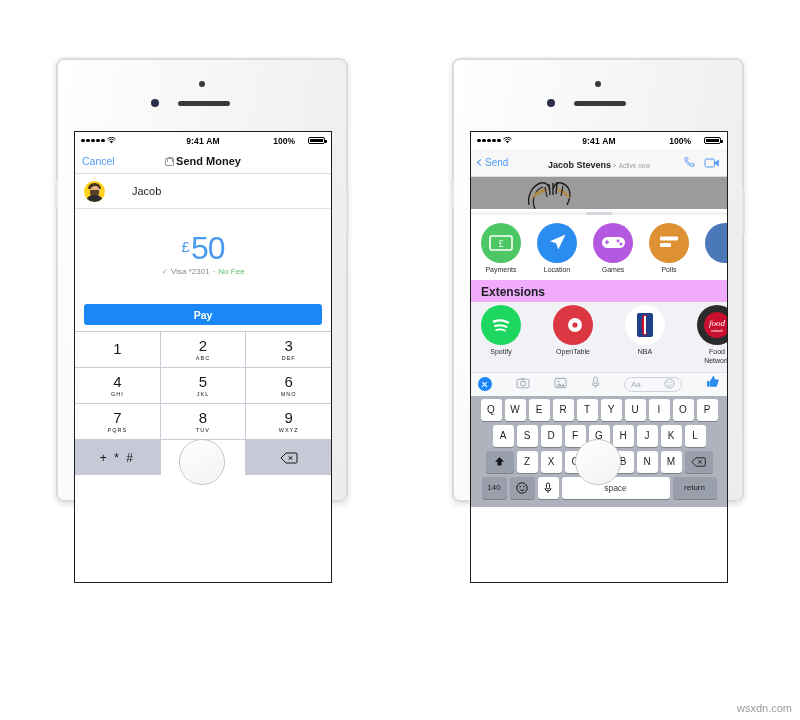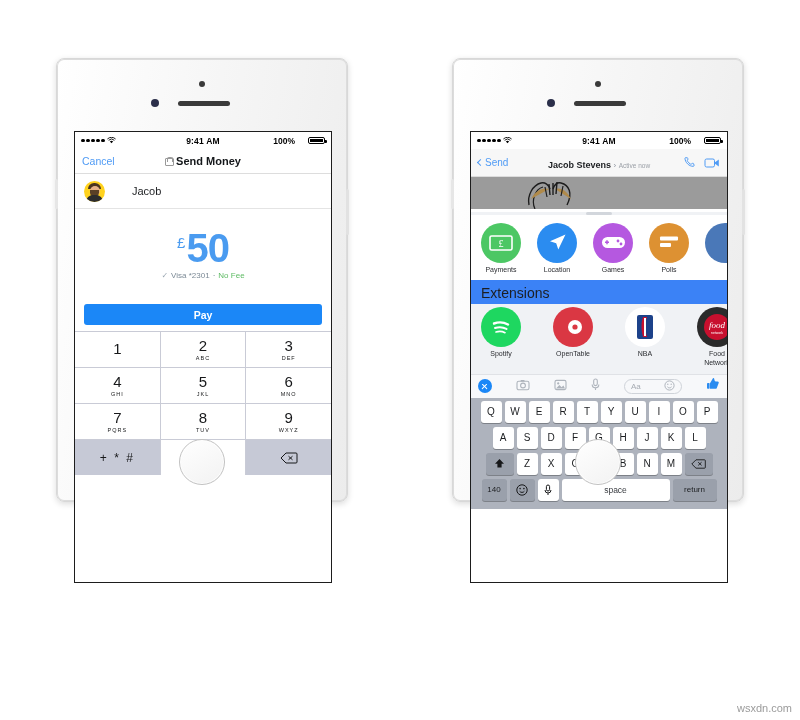--- a/index.html
+++ b/index.html
@@ -99,21 +99,21 @@
 
   .amount-area {
     height:90px; display:flex; flex-direction:column; align-items:center;
     justify-content:center; gap:3px; background:#fff;
   }
   .amount {
     color:#4a9bf0; font-weight:300; line-height:1;
     display:flex; align-items:flex-start;
   }
   .amount .cur { font-size:15px; margin-top:7px; margin-right:1px; }
-  .amount .val { font-size:40px; letter-spacing:-1px;font-weight:bold; }
+  .amount .val { font-size:32px; letter-spacing:-1px; }
   .pay-src { font-size:8px; color:#7c8a96; display:flex; align-items:center; gap:3px; }
   .pay-src .chk { color:#9aa7b2; font-size:8px; }
   .pay-src .fee { color:#5dbb63; }
 
   .memo-row {
     height:27px; border-top:1px solid #e4e4e4; border-bottom:1px solid #e4e4e4;
     display:flex; align-items:center; padding:0 9px; gap:8px; background:#fff;
   }
   .memo-row .memo { flex:1; font-size:10px; color:#1c1e21; }
   .ic-sq { width:12px; height:11px; border:1.2px solid #b9bec4; border-radius:2.5px;
@@ -162,22 +162,22 @@
   .sheet { background:#f0f2f5; position:relative; }
   .sheet .handle { width:26px; height:2.5px; border-radius:2px; background:#d2d6dc;
                    margin:3px auto 0; }
 
   .app-row { display:flex; padding:8px 0 6px 10px; gap:16px; background:#fff; }
   .app { width:40px; text-align:center; flex:none; }
   .app .bubble { width:40px; height:40px; border-radius:50%; position:relative;
                  display:flex; align-items:center; justify-content:center; overflow:hidden; }
   .app .lbl { font-size:7px; color:#2b2d31; margin-top:3px; display:block; line-height:1.25; }
 
-  .ext-head { background:#3b82f6; padding:5px 10px 3px; font-size:14px;
-              color:#1c1e21; font-weight:normal; }
+  .ext-head { background:#f0abfc; padding:5px 10px 3px; font-size:12px;
+              color:#1c1e21; font-weight:bold; }
   .ext-row { display:flex; padding:3px 0 6px 10px; gap:32px; background:#f0f2f5; }
 
   .composer {
     height:24px; background:#f7f8fa; border-top:1px solid #e0e2e6;
     display:flex; align-items:center; gap:24px; padding:0 7px;
   }
   .x-btn { width:14px; height:14px; border-radius:50%; background:#1b87f7;
            position:relative; flex:none; }
   .x-btn:before, .x-btn:after { content:""; position:absolute; left:3.4px; top:6.3px;
            width:7px; height:1.4px; background:#fff; border-radius:1px; }

